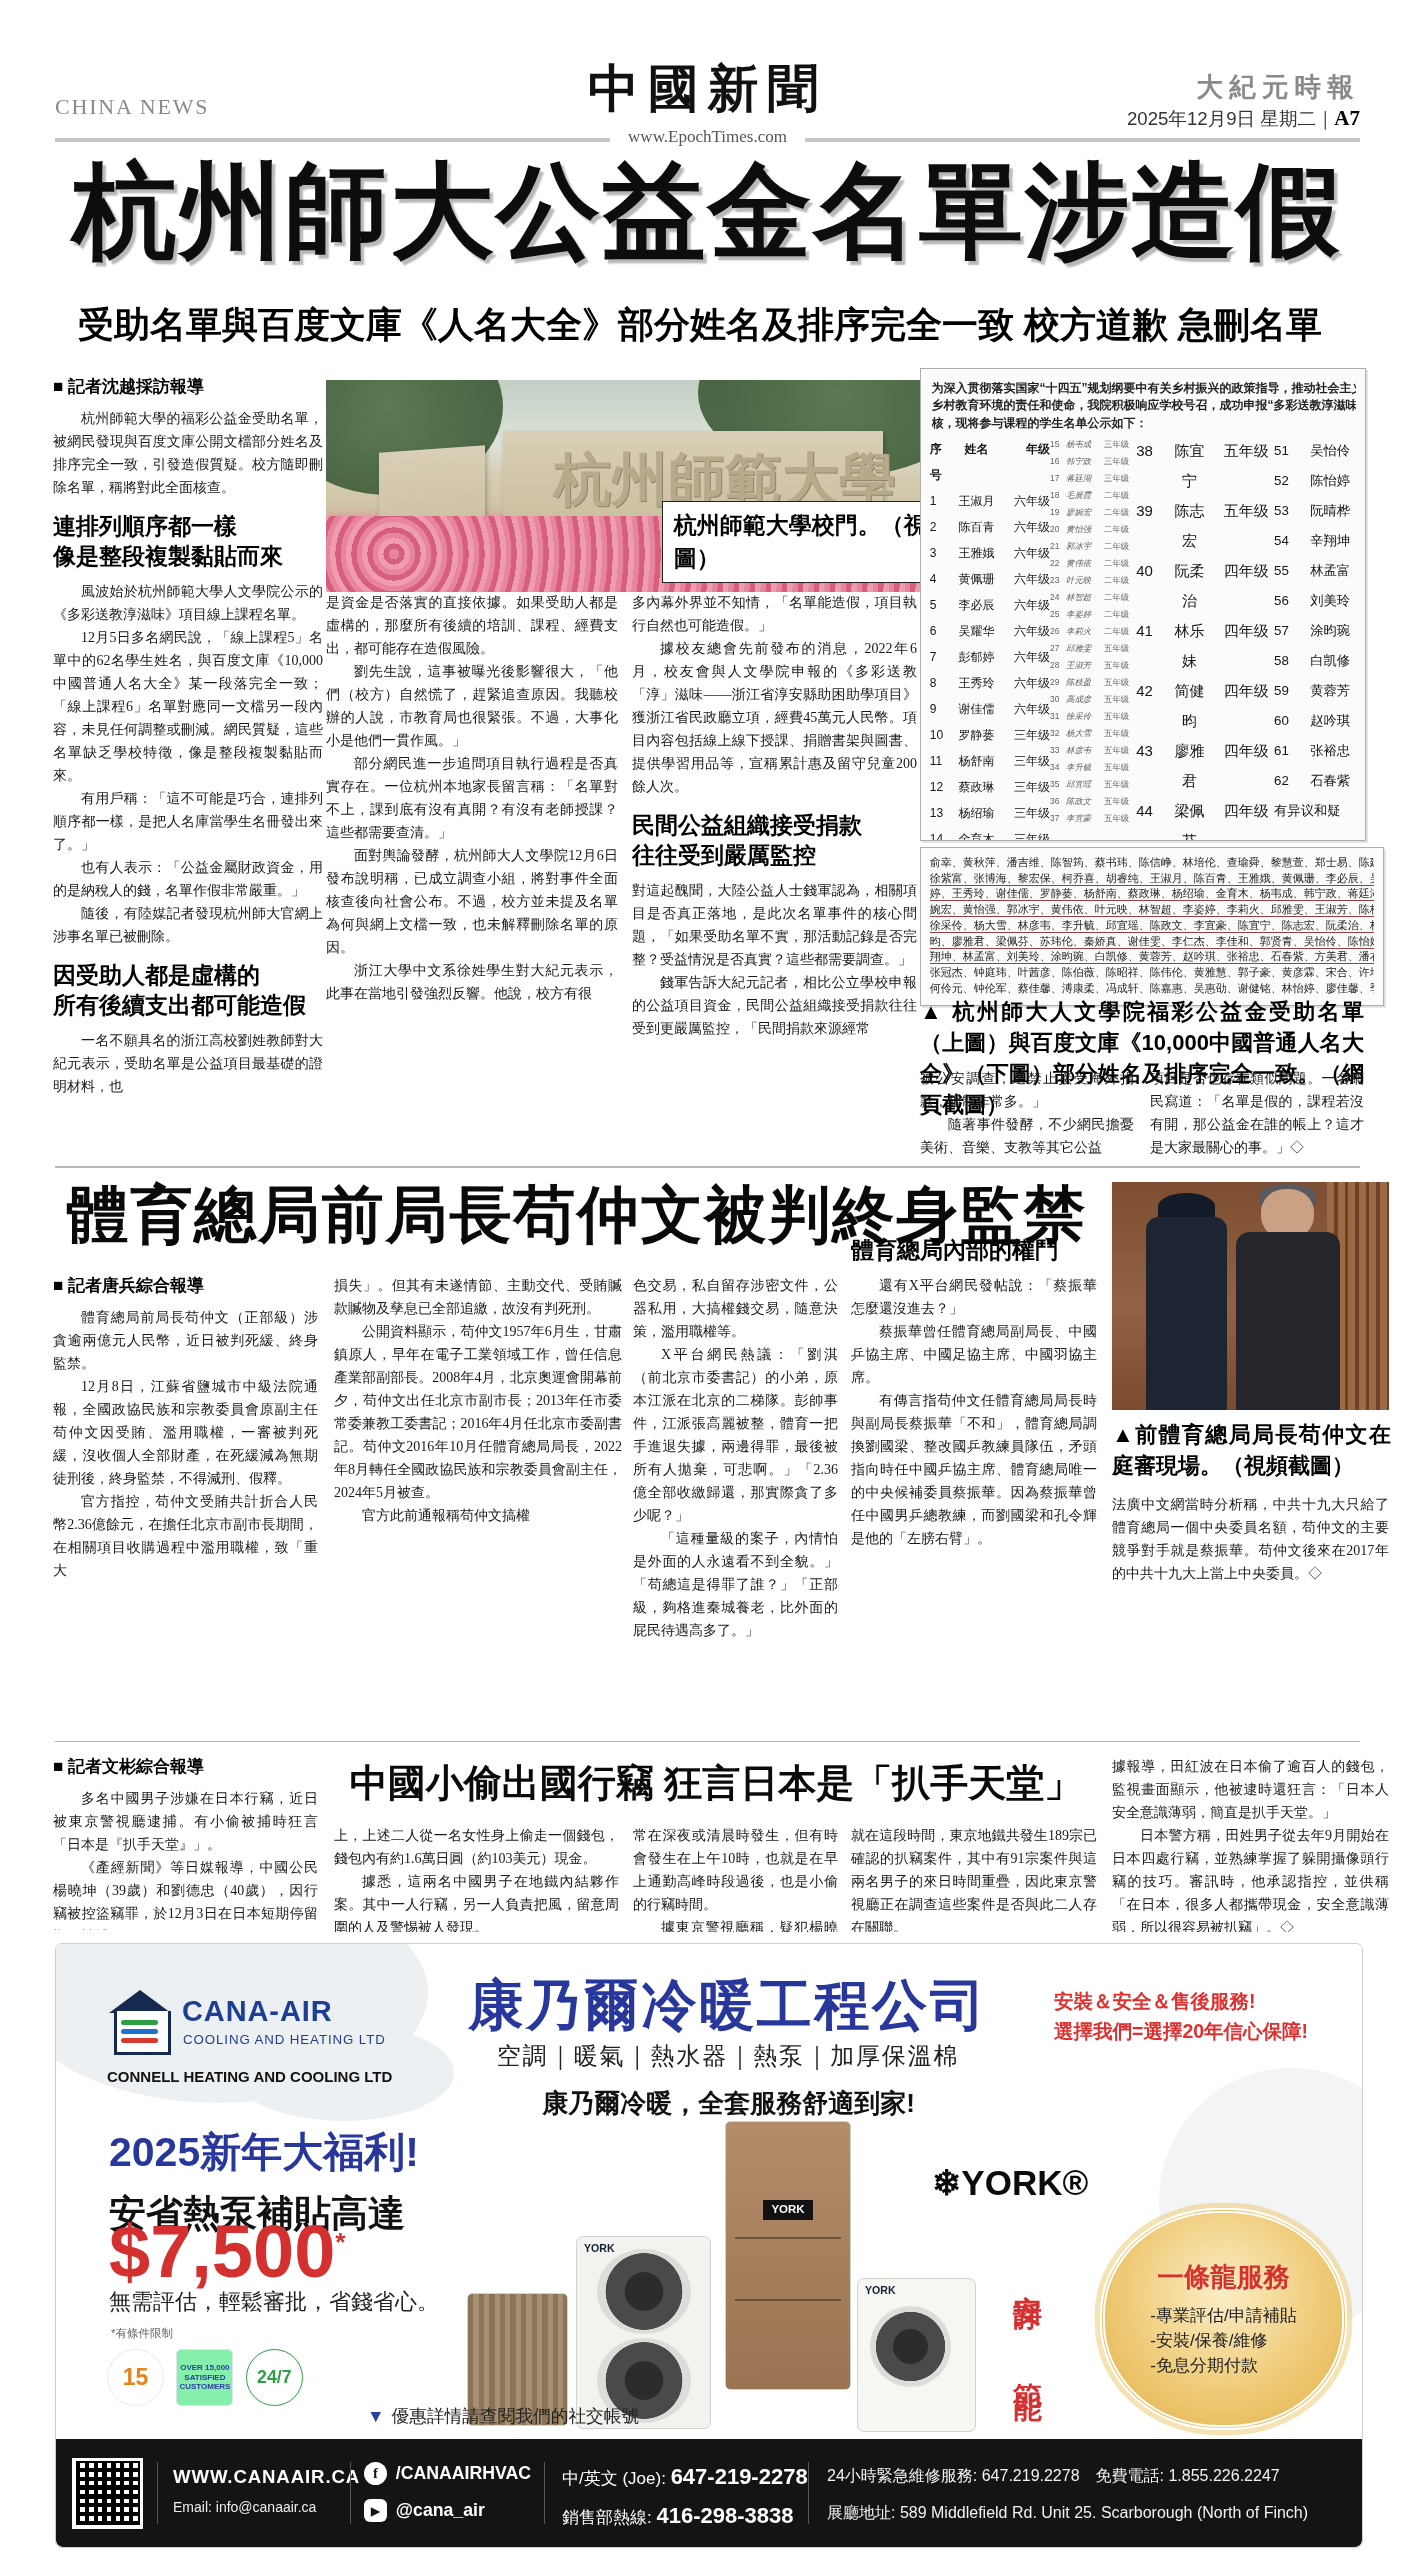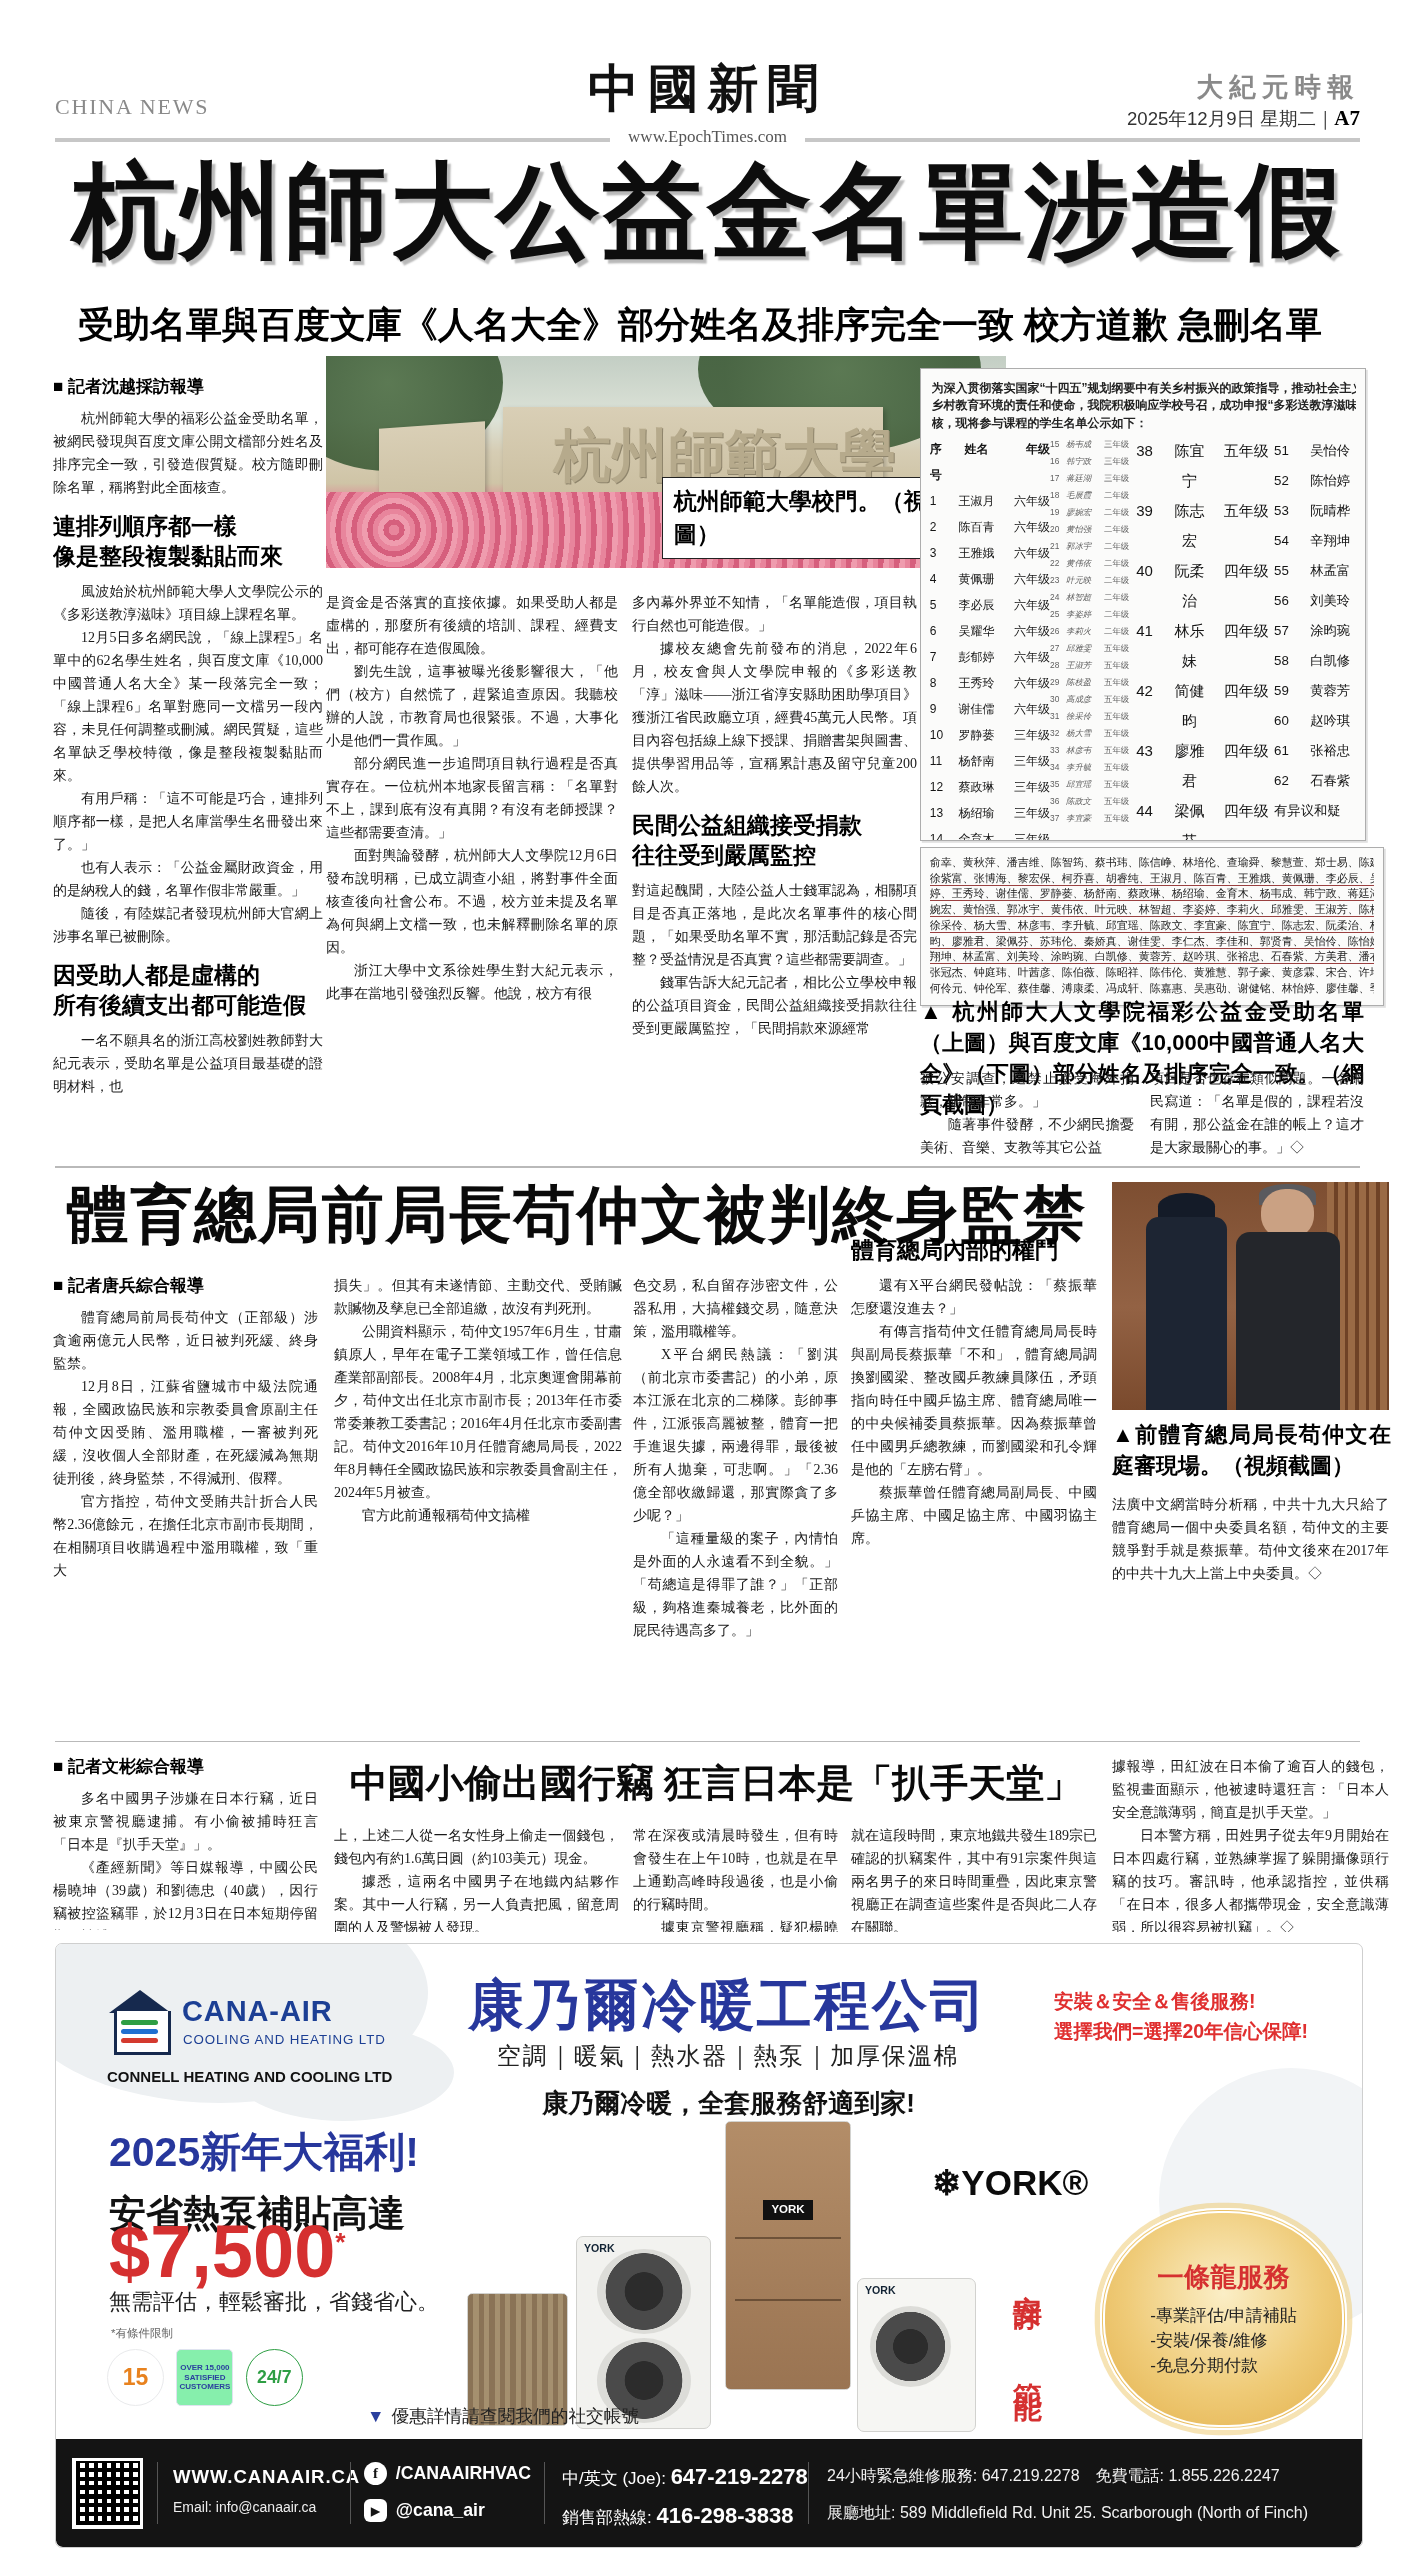--- a/index.html
+++ b/index.html
@@ -18,21 +18,21 @@
   .a1-head{position:absolute;left:0;right:0;top:152px;text-align:center;font:900 104px/1.15 "Liberation Serif",serif;
            color:#0d0d0d;letter-spacing:1.8px;text-shadow:3.5px 4.4px 1.8px rgba(0,0,0,.28);}
   .a1-sub{position:absolute;left:0;right:15px;top:301px;text-align:center;font:700 36px "Liberation Sans",sans-serif;color:#000;}
   
   .bcol{position:absolute;overflow:hidden;font:14px/23px "Liberation Serif",serif;text-align:justify;color:#181818;}
   .bcol p{margin:0;text-indent:2em;}
   .bcol.cont p:first-child{text-indent:0;}
   .byline{font:700 17px "Liberation Sans",sans-serif;margin:0 0 8.8px 0;color:#000;}
   .inhead{font:700 23px/30px "Liberation Sans",sans-serif;color:#000;margin:12.4px 0 8.8px 0;text-indent:0;}
   
-  .photo1{position:absolute;left:326px;top:356px;width:680px;height:212px;overflow:hidden;
+  .photo1{position:absolute;left:326px;top:380px;width:680px;height:212px;overflow:hidden;
           background:linear-gradient(#c3cec4 0%,#dde3d8 30%,#d6cdb4 45%,#cfc4a6 60%,#e07a90 72%,#d9607c 100%);}
   .photo1 .tree{position:absolute;border-radius:50%;background:radial-gradient(circle,#4f6f46,#3c5a36 70%);opacity:.9;}
   .photo1 .wall{position:absolute;background:linear-gradient(#d9cfb6,#c9bd9e);box-shadow:1.8px 2.7px 5.3px rgba(0,0,0,.25);}
   .photo1 .wtxt{position:absolute;font:700 57px "Liberation Serif",serif;color:#b6aa8c;text-shadow:0.9px 0.9px 0 #8f856c;}
   .photo1 .flow{position:absolute;left:0;right:0;bottom:0;height:76px;
           background:repeating-radial-gradient(circle at 10% 50%,#e8859c 0 5.3px,#d65f7d 5.3px 10.6px,#ef9cae 10.6px 16px);}
   .pcapbox{position:absolute;right:10.6px;bottom:8.8px;width:310px;background:#fff;border:0.9px solid #222;
            padding:7px 10.6px;font:700 23px/33px "Liberation Sans",sans-serif;color:#000;}
   
   .shot{position:absolute;background:#fbfbfa;border:0.9px solid #adadad;box-shadow:1.8px 1.8px 0 #e0e0e0;overflow:hidden;}
@@ -591,22 +591,22 @@
     <div>
         <p>色交易，私自留存涉密文件，公器私用，大搞權錢交易，隨意決策，濫用職權等。</p>
         <p>X平台網民熱議：「劉淇（前北京市委書記）的小弟，原本江派在北京的二梯隊。彭帥事件，江派張高麗被整，體育一把手進退失據，兩邊得罪，最後被所有人拋棄，可悲啊。」「2.36億全部收繳歸還，那實際貪了多少呢？」</p>
         <p>「這種量級的案子，內情怕是外面的人永遠看不到全貌。」「苟總這是得罪了誰？」「正部級，夠格進秦城養老，比外面的屁民待遇高多了。」</p>
       </div>
   </div>
   <div class="bcol" style="left:851px;top:1235px;width:246px;height:460px">
     <div class="inhead" style="margin-top:0">體育總局內部的權鬥</div>
     <div>
         <p>還有X平台網民發帖說：「蔡振華怎麼還沒進去？」</p>
+        <p>蔡振華曾任體育總局副局長、中國乒協主席、中國足協主席、中國羽協主席。</p>
         <p>有傳言指苟仲文任體育總局局長時與副局長蔡振華「不和」，體育總局調換劉國梁、整改國乒教練員隊伍，矛頭指向時任中國乒協主席、體育總局唯一的中央候補委員蔡振華。因為蔡振華曾任中國男乒總教練，而劉國梁和孔令輝是他的「左膀右臂」。</p>
-        <p>蔡振華曾任體育總局副局長、中國乒協主席、中國足協主席、中國羽協主席。</p>
       </div>
   </div>
   <div class="bcol cont" style="left:1112px;top:1493px;width:277px;height:241px">
     <div>
         <p>法廣中文網當時分析稱，中共十九大只給了體育總局一個中央委員名額，苟仲文的主要競爭對手就是蔡振華。苟仲文後來在2017年的中共十九大上當上中央委員。◇</p>
       </div>
   </div>
 
   <div class="divider" style="top:1741px;height:0.9px"></div>
 

